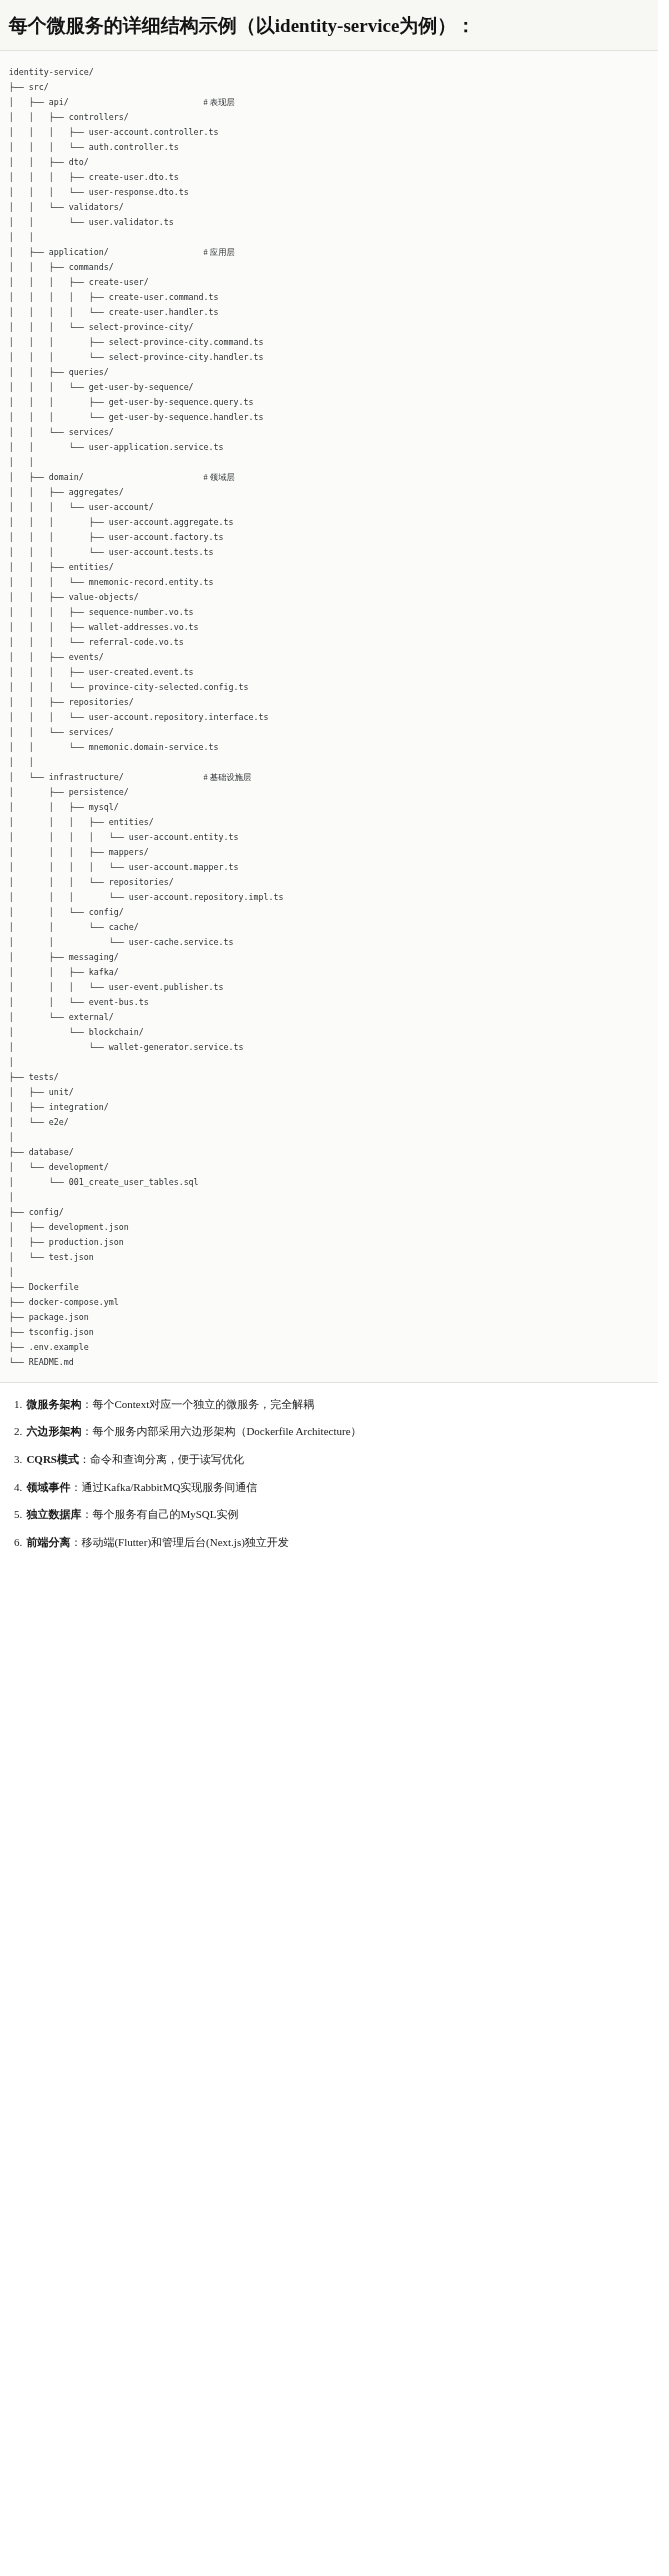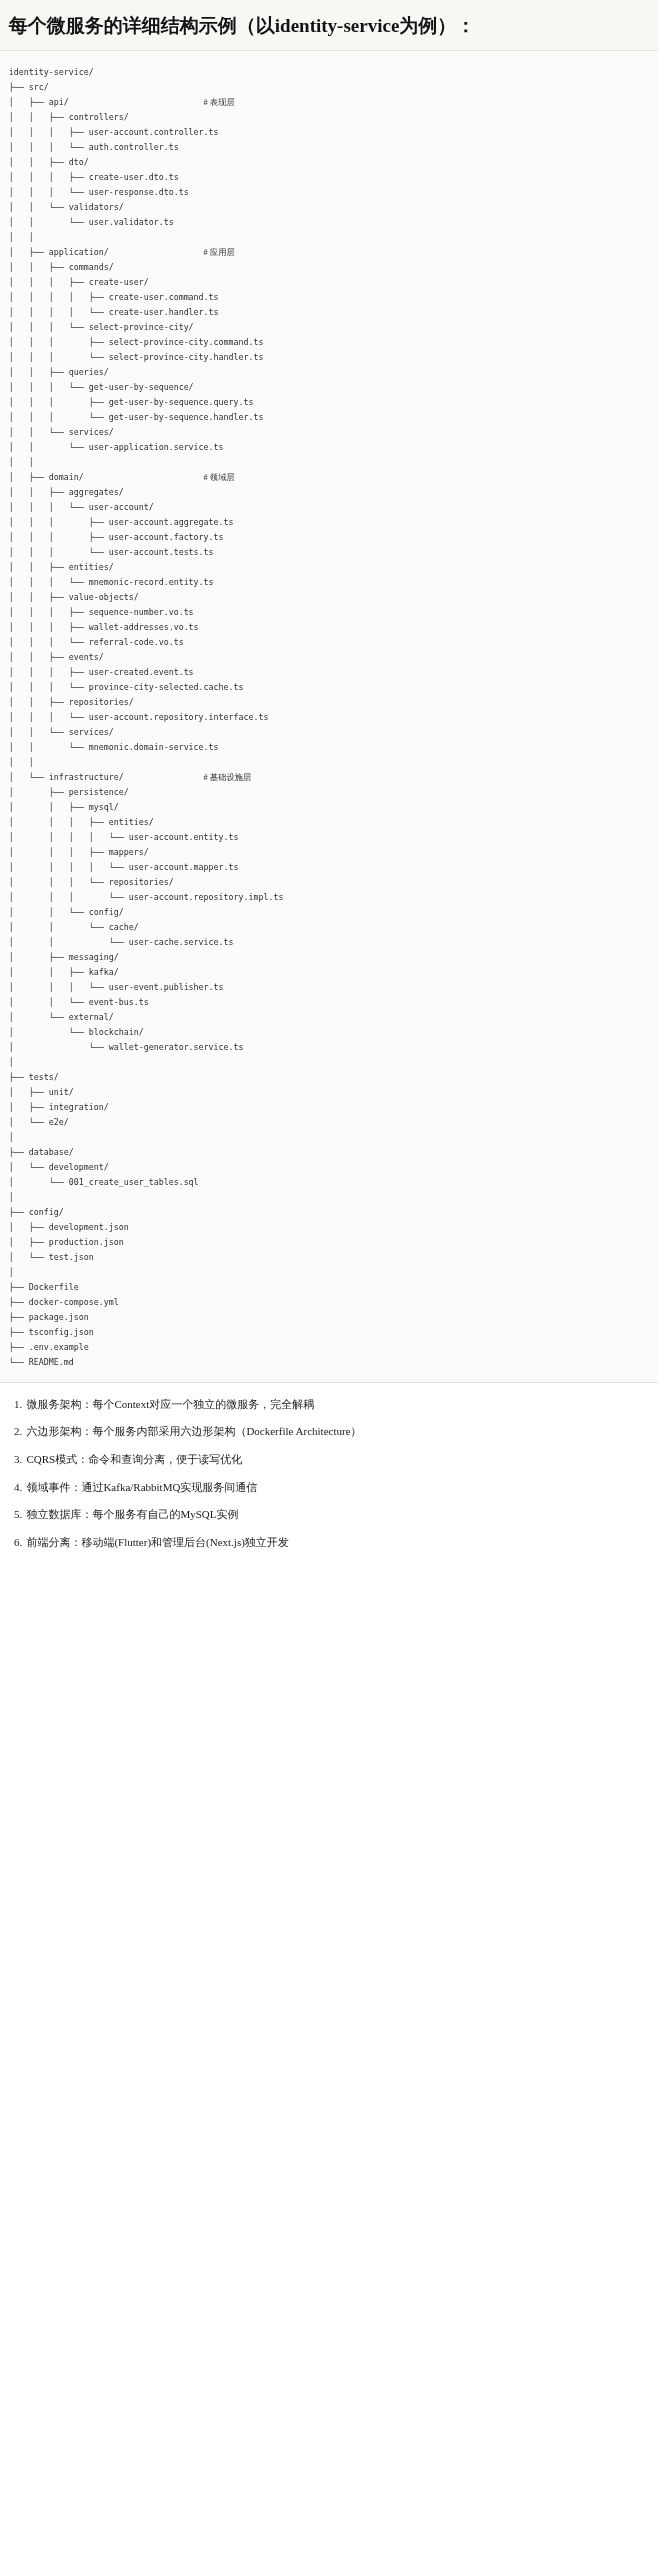--- a/index.html
+++ b/index.html
@@ -78,21 +78,21 @@
   }
   ol.notes li {
     font-family: "Liberation Serif", "DejaVu Serif", serif;
     font-size: 11px;
     line-height: 1.55;
     color: #1a1a1a;
     margin: 0 0 10.6px 0;
     padding-left: 1.3px;
   }
   ol.notes li .lbl {
-    font-weight: normal;
+    font-weight: bold;
   }
   .closing {
     font-family: "Liberation Serif", "DejaVu Serif", serif;
     font-size: 10.3px;
     line-height: 1.6;
     color: #1a1a1a;
     margin: 8.8px 0 0 0;
   }
 </style>
 </head>
@@ -139,21 +139,21 @@
 <span>│   │   │       ├── user-account.factory.ts</span>
 <span>│   │   │       └── user-account.tests.ts</span>
 <span>│   │   ├── entities/</span>
 <span>│   │   │   └── mnemonic-record.entity.ts</span>
 <span>│   │   ├── value-objects/</span>
 <span>│   │   │   ├── sequence-number.vo.ts</span>
 <span>│   │   │   ├── wallet-addresses.vo.ts</span>
 <span>│   │   │   └── referral-code.vo.ts</span>
 <span>│   │   ├── events/</span>
 <span>│   │   │   ├── user-created.event.ts</span>
-<span>│   │   │   └── province-city-selected.cache.ts</span>
+<span>│   │   │   └── province-city-selected.config.ts</span>
 <span>│   │   ├── repositories/</span>
 <span>│   │   │   └── user-account.repository.interface.ts</span>
 <span>│   │   └── services/</span>
 <span>│   │       └── mnemonic.domain-service.ts</span>
 <span>│   │</span>
 <span>│   └── infrastructure/                </span><span class="cmt"># 基础设施层</span>
 <span>│       ├── persistence/</span>
 <span>│       │   ├── mysql/</span>
 <span>│       │   │   ├── entities/</span>
 <span>│       │   │   │   └── user-account.entity.ts</span>

